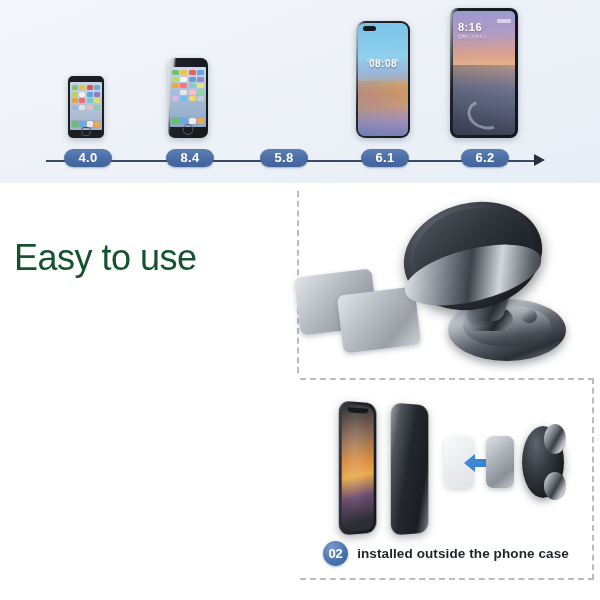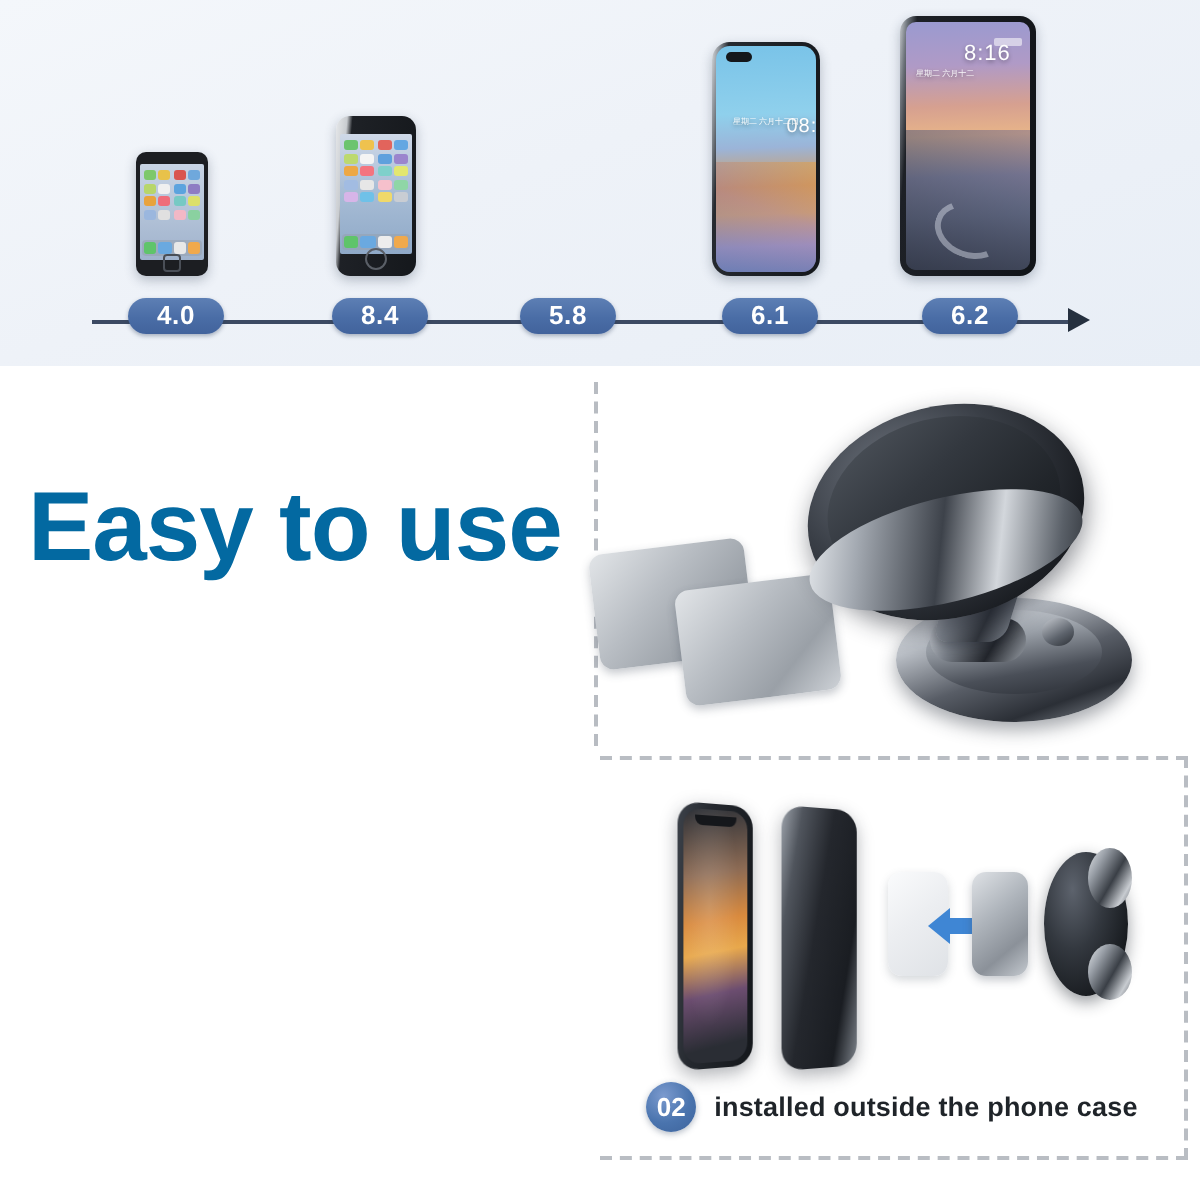--- a/index.html
+++ b/index.html
@@ -38,24 +38,23 @@
   }
   .screen {
     position: absolute;
     overflow: hidden;
   }
   .lbl-time {
     position: absolute;
     width: 100%;
     text-align: center;
     color: #ffffff;
-    font-weight: 400;
+    font-weight: 700;
     letter-spacing: .5px;
     text-shadow: 0 1px 2px rgba(0,0,0,.35);
-    margin-left: 24px;
   }
   .lbl-date {
     position: absolute;
     width: 100%;
     text-align: center;
     color: rgba(255,255,255,.92);
     text-shadow: 0 1px 2px rgba(0,0,0,.35);
   }
 
   
@@ -118,23 +117,23 @@
   
   #easy-section {
     position: absolute;
     left: 0; top: 183px;
     width: 600px; height: 195px;
     background: #ffffff;
   }
   #headline {
     position: absolute;
     left: 14px; top: 57px;
-    font-size: 49px;
-    font-weight: bold;
-    color: #0369a1;
+    font-size: 36px;
+    font-weight: normal;
+    color: #14532d;
     letter-spacing: -.5px;
     line-height: 1;
   }
   #subline {
     position: absolute;
     left: 15px; top: 106px;
     font-size: 16.5px;
     color: #2b2f36;
     line-height: 1.28;
     max-width: 250px;

